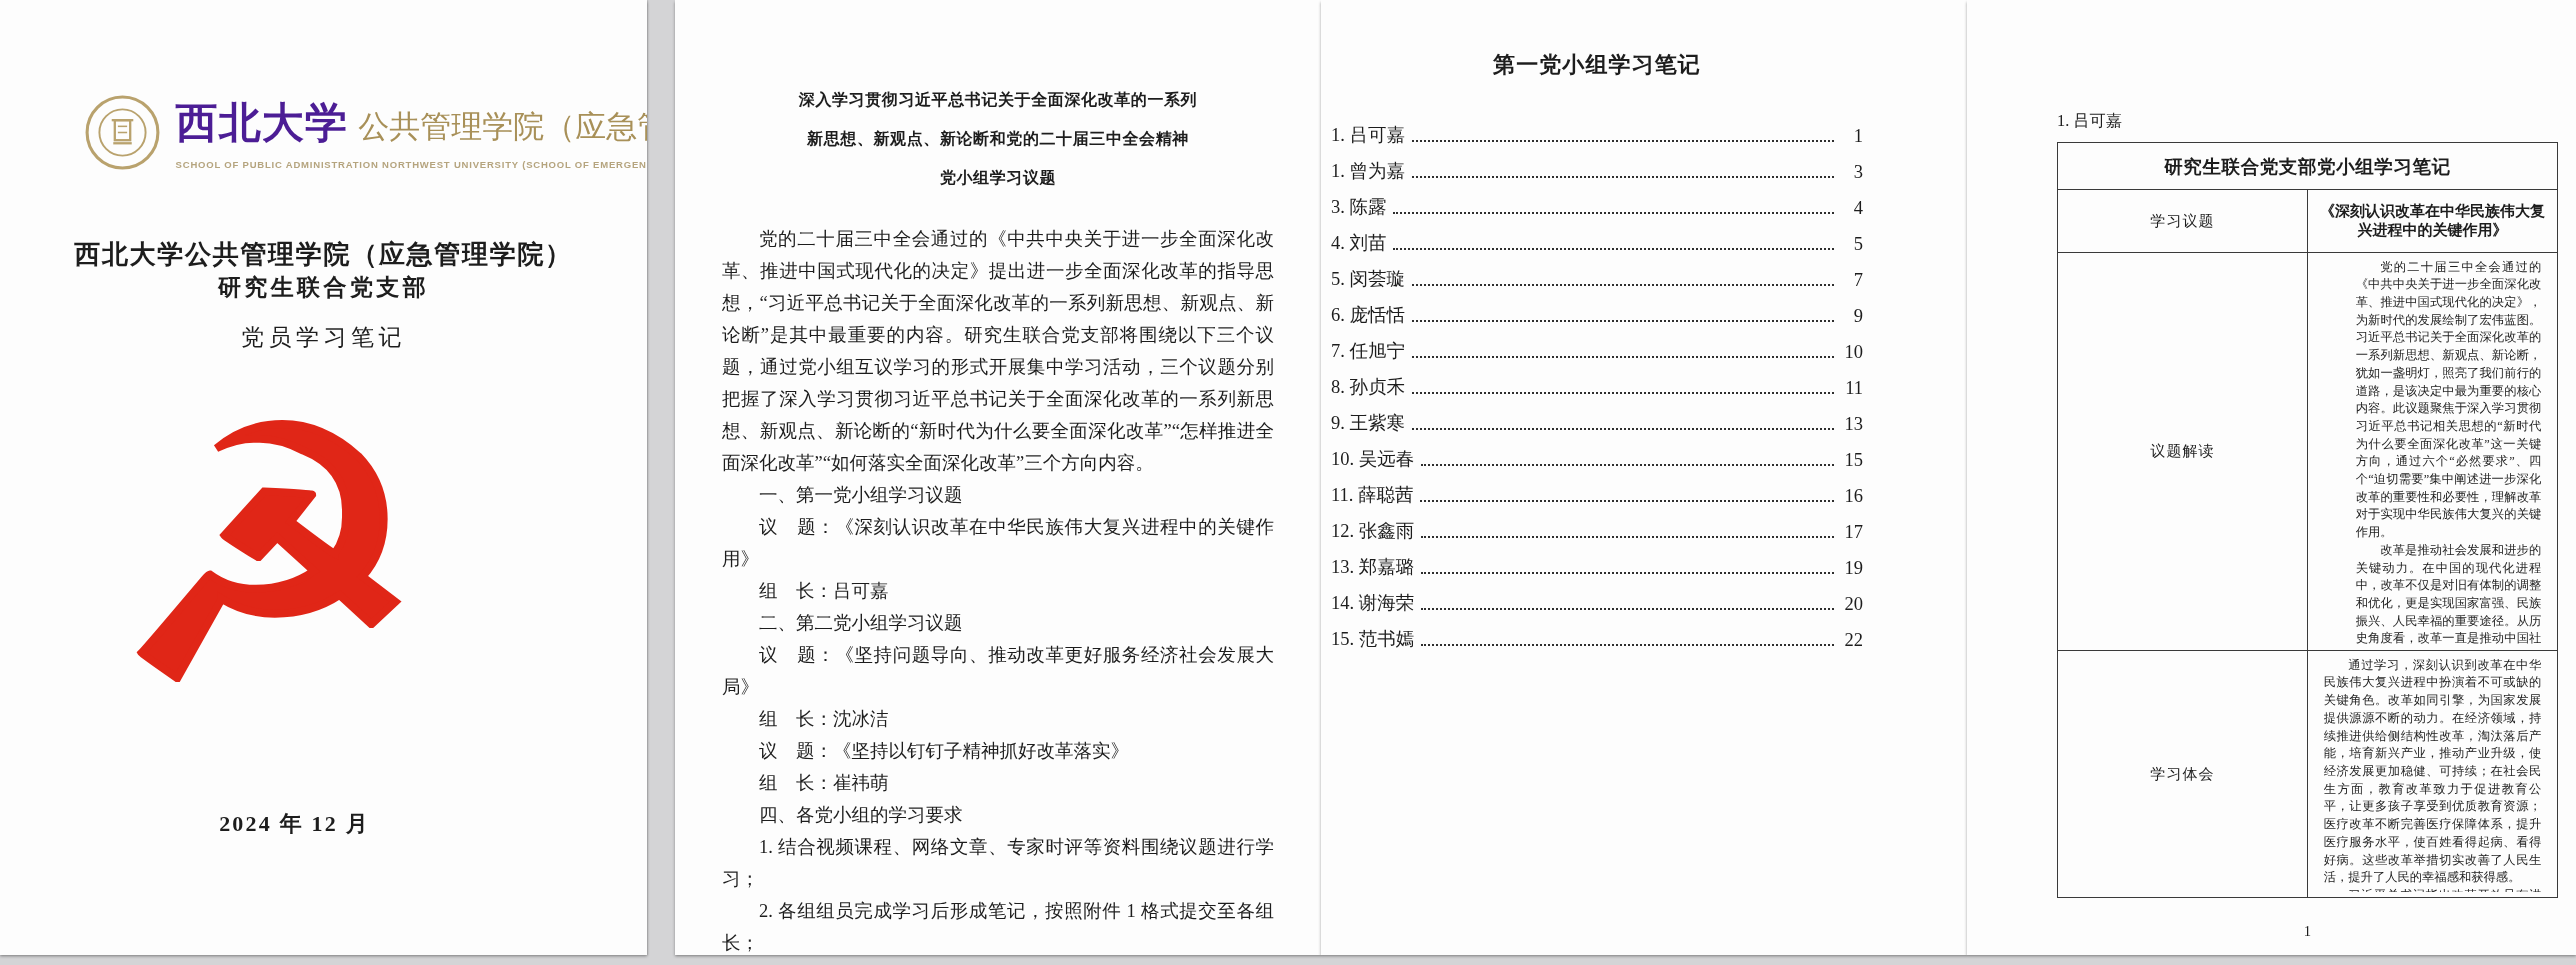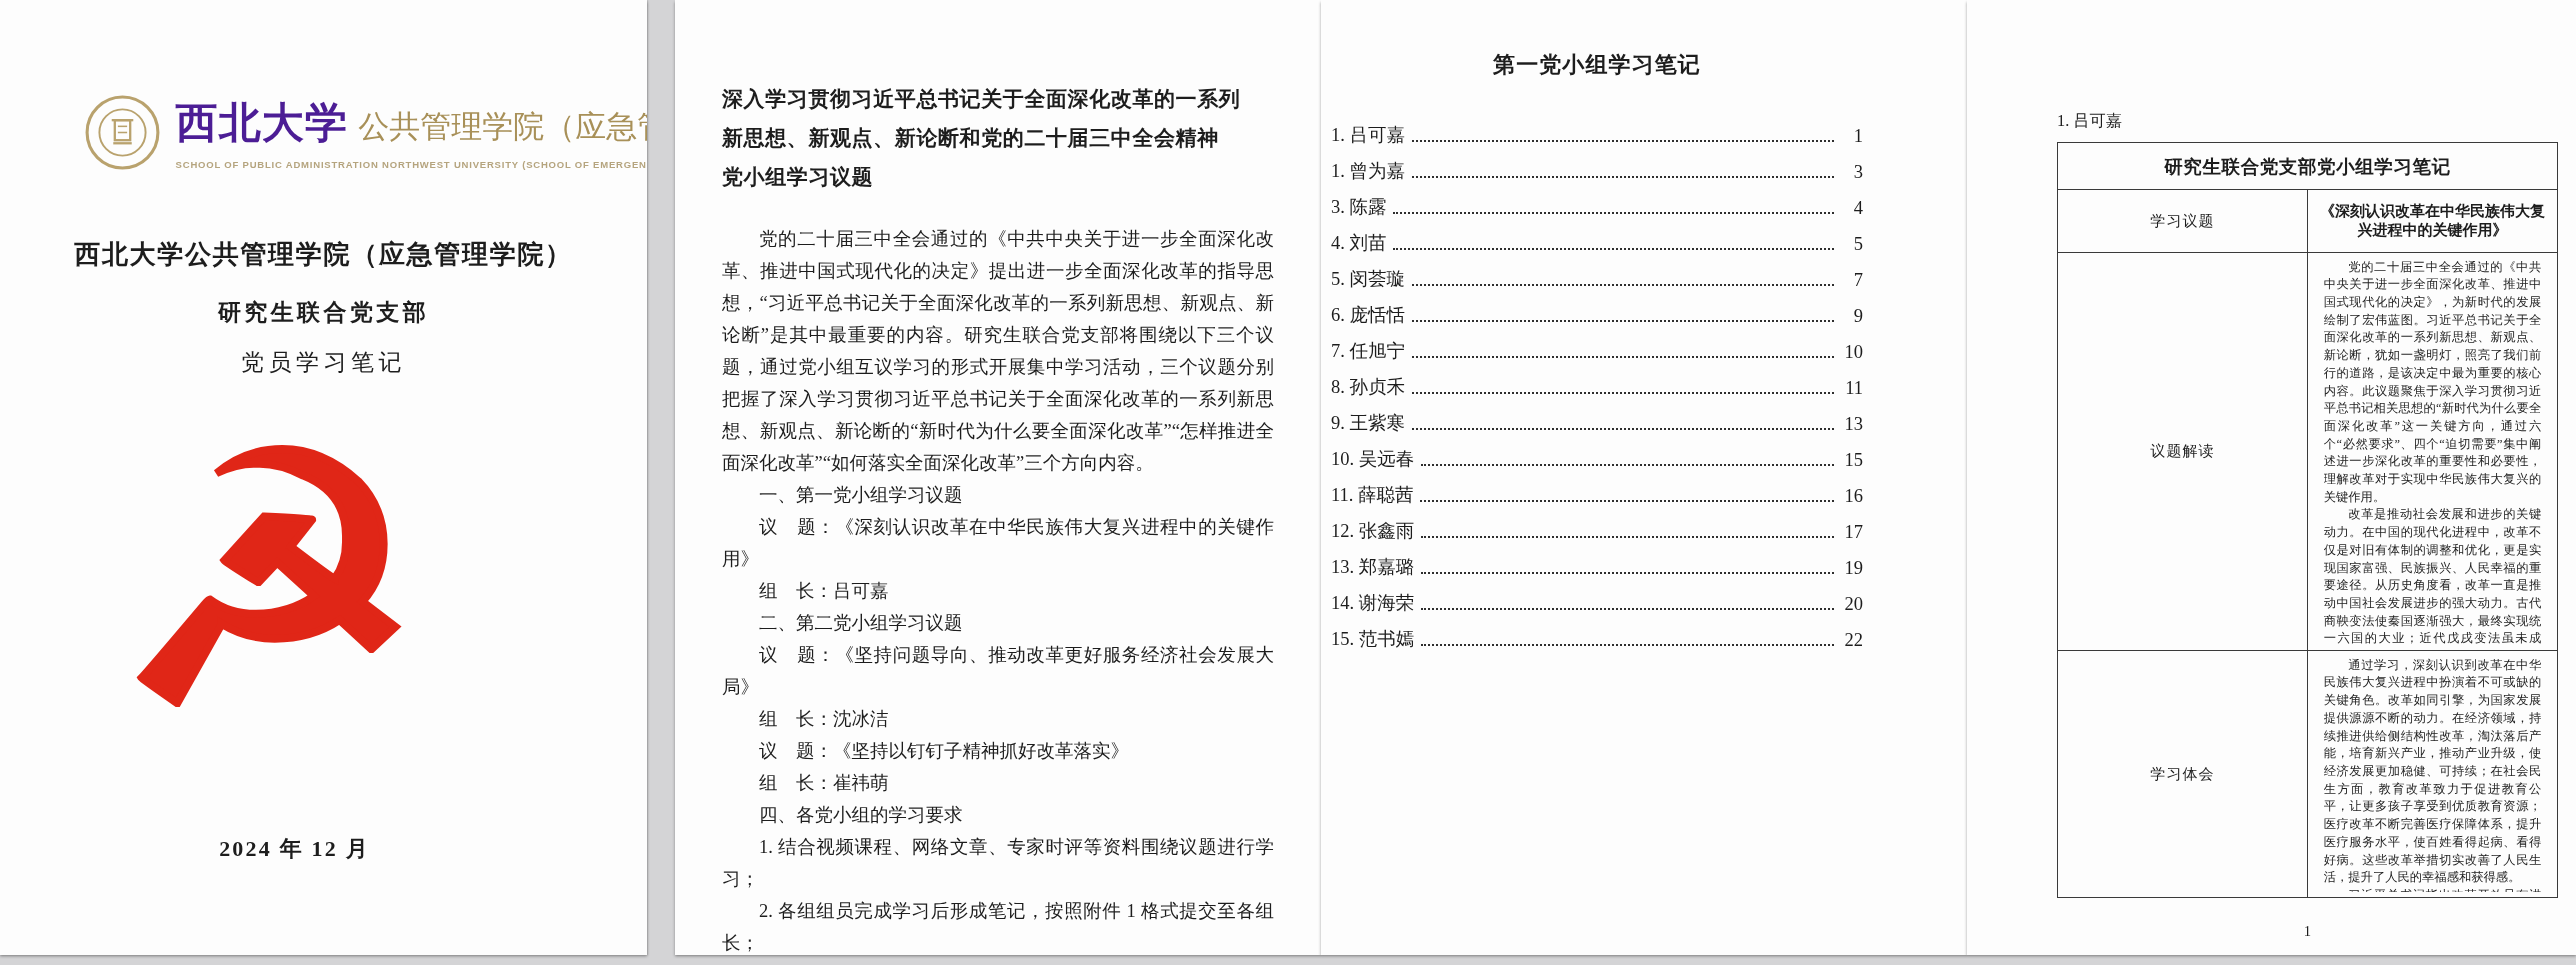--- a/index.html
+++ b/index.html
@@ -24,34 +24,34 @@
   .logo-row{display:flex;align-items:center;margin:94px 0 0 84px;}
   .logo-seal{width:77px;height:77px;flex:0 0 auto;}
   .logo-textblock{margin-left:14.6px;}
   .logo-cn-line{white-space:nowrap;}
   .logo-univ{font-size:42px;font-weight:bold;color:#4c1d95;letter-spacing:1.1px;}
   .logo-dept{font-size:31px;color:#a89058;margin-left:7.9px;}
   .logo-en{margin-top:7.9px;font-size:9.5px;font-weight:bold;letter-spacing:0.8px;color:#b5a47e;
            font-family:"Liberation Sans","DejaVu Sans",sans-serif;white-space:nowrap;}
   .cover-titles{margin-top:66px;text-align:center;}
   .cover-title-1{font-size:26px;font-weight:bold;letter-spacing:1.7px;}
-  .cover-title-2{font-size:23px;font-weight:bold;margin-top:25px;letter-spacing:3.4px;}
+  .cover-title-2{font-size:23px;font-weight:bold;letter-spacing:3.4px;}
   .cover-title-3{font-size:23px;font-weight:normal;margin-top:19px;letter-spacing:4.5px;}
   .cover-emblem{
     text-align:center;height:370px;line-height:370px;margin-top:20px;
     position:relative;left:-55px;
     font-family:"DejaVu Sans",sans-serif;
     font-size:348px;color:#e02617;-webkit-text-stroke:7.9px #e02617;
   }
   .cover-date{margin-top:66px;text-align:center;position:relative;left:-29px;
     font-size:22px;font-weight:bold;letter-spacing:2.2px;}
 
   
   .agenda-inner{padding:80px 47px 0 47px;}
-  .agenda-title{ font-size:21px;font-weight:bold;line-height:39px;letter-spacing:0.6px;}
+  .agenda-title{ text-align:center;font-size:16px;font-weight:bold;line-height:39px;letter-spacing:0.6px;}
   .agenda-body{margin-top:26px;font-size:18.5px;line-height:32px;text-align:justify;}
   .agenda-body p{margin:0;text-indent:2em;}
   .sec-heading{font-weight:normal;text-indent:0;font-family:"Liberation Sans","DejaVu Sans",sans-serif;}
   .req-item{text-indent:2em;}
 
   
   .toc-inner{padding:50px 104px 0 10px;}
   .toc-title{text-align:center;font-size:22px;font-weight:bold;letter-spacing:1.1px;margin-bottom:31px;}
   .toc-row{display:flex;align-items:flex-end;height:36px;font-size:18.5px;}
   .toc-label{white-space:nowrap;padding-right:4.5px;}
@@ -64,21 +64,21 @@
     margin:10px 0 0 90px;width:501px;border-collapse:collapse;table-layout:fixed;
     border:1.7px solid #3a3a3a;
   }
   .note-table td{border:1.1px solid #3a3a3a;vertical-align:middle;}
   .nt-title{height:44px;text-align:center;font-size:18.5px;font-weight:800;
             font-family:"Liberation Sans","DejaVu Sans",sans-serif;letter-spacing:0.6px;}
   .nt-label{width:113px;text-align:center;font-size:15px;letter-spacing:1.1px;}
   .nt-topic{height:62px;text-align:center;font-size:15px;font-weight:600;padding:0 9px;}
   .nt-body{padding:5.6px 15.7px;font-size:12.3px;line-height:17.7px;text-align:justify;}
   .nt-body p{margin:0;text-indent:2em;}
-  .row-interpret .cell-wrap{height:386px;overflow:hidden;}
+  .row-interpret .cell-wrap{height:386px;overflow:hidden;margin-left:32px;}
   .row-reflect .cell-wrap{height:235px;overflow:hidden;}
   .note-footer{margin-left:90px;width:501px;text-align:center;margin-top:25px;font-size:14.6px;}
 </style>
 </head>
 <body>
 
 <div class="page" id="page-cover">
   <div class="logo-row">
     <svg class="logo-seal" viewBox="0 0 100 100" width="77" height="77">
       <circle cx="50" cy="50" r="46" fill="none" stroke="#b9a26d" stroke-width="4"></circle>

